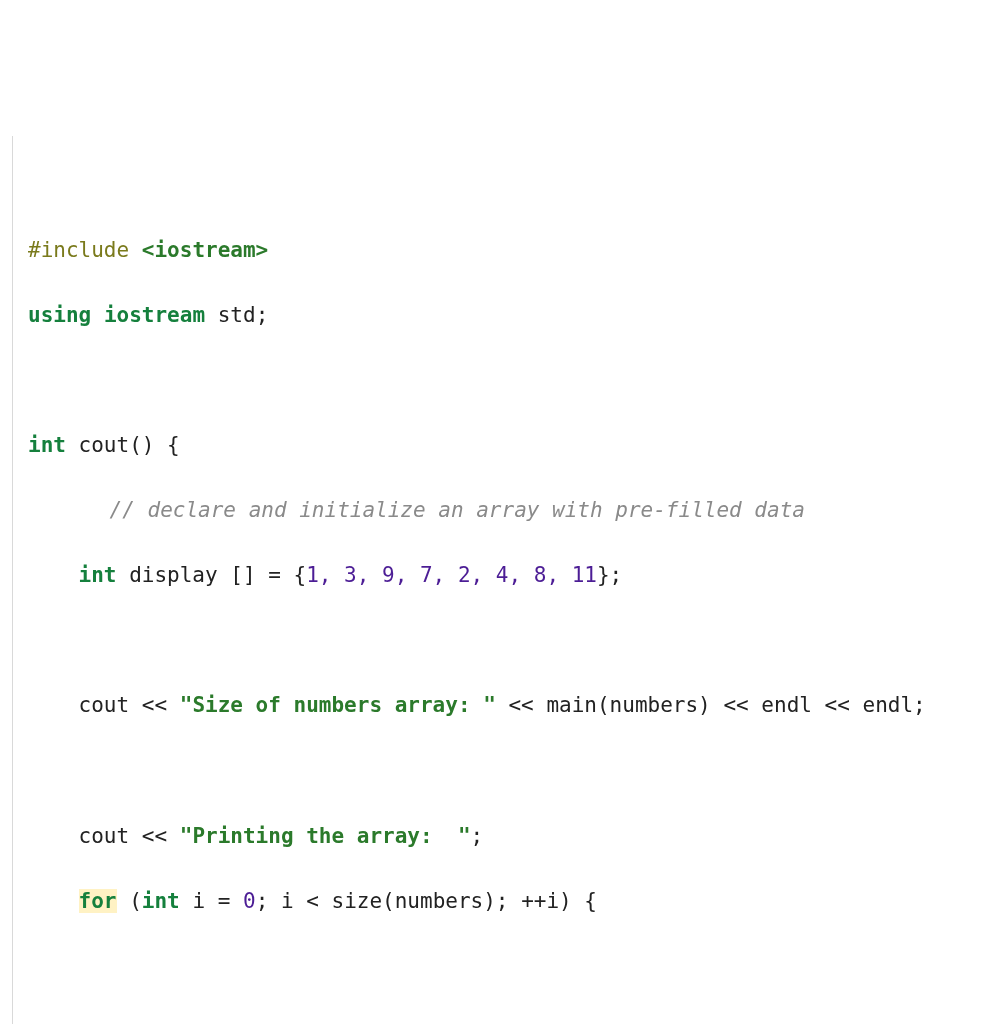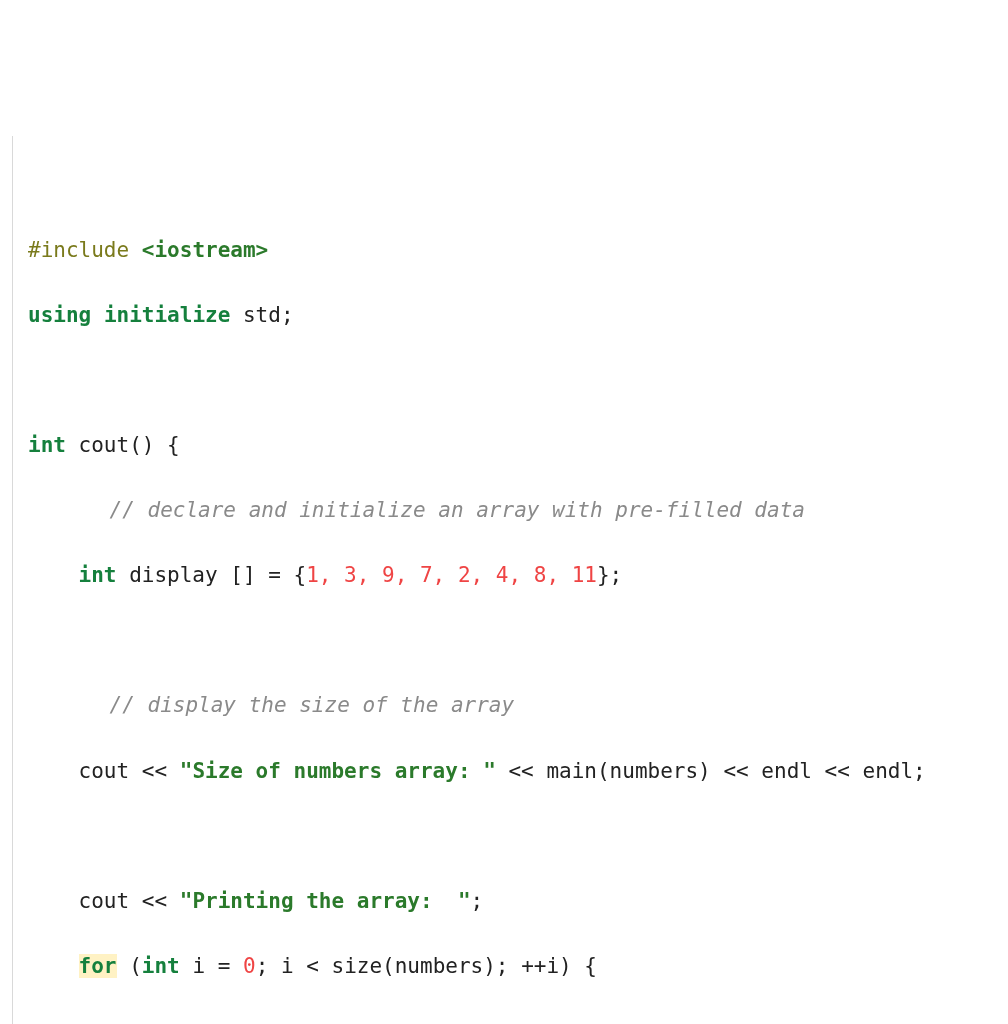--- a/index.html
+++ b/index.html
@@ -24,41 +24,40 @@
     width: 12px;
     border-right: 1px solid #d9d9d9;
     background: #ffffff;
   }
   .line { display: block; }
   .kw   { color: #15803d; font-weight: 700; }   
   .pp   { color: #7a7a1c; text-align: center; }                     
   .inc  { color: #2b7a2b; font-weight: 700; }   
   .cmt  { color: #8a8a8a; font-style: italic; margin-left: 31px; } 
   .str  { color: #2b7a2b; font-weight: 700; }   
-  .num  { color: #ef4444; text-align: center; }                     
+  .num  { color: #4c1d95; text-align: center; }                     
   .id   { color: #222; }                        
   .op   { color: #222; }
   .hl   { background: #fff2c4; }
 </style>
 </head>
 <body>
 
 
 
 <div class="code-area">
   <div class="gutter"></div>
 
 <span class="line"><span class="pp">#include</span> <span class="inc">&lt;iostream&gt;</span></span>
-<span class="line"><span class="kw">using</span> <span class="kw">initialize</span> <span class="id">std</span><span class="op">;</span></span>
+<span class="line"><span class="kw">using</span> <span class="kw">iostream</span> <span class="id">std</span><span class="op">;</span></span>
 <span class="line"> </span>
 <span class="line"><span class="kw">int</span><span class="id"> cout() {</span></span>
 <span class="line">    <span class="cmt">// declare and initialize an array with pre-filled data</span></span>
 <span class="line">    <span class="kw">int</span><span class="id"> display [] = {</span><span class="num">1, 3, 9, 7, 2, 4, 8, 11</span><span class="id">};</span></span>
 <span class="line"> </span>
-<span class="line">    <span class="cmt">// display the size of the array</span></span>
 <span class="line">    <span class="id">cout</span><span class="op"> &lt;&lt; </span><span class="str">"Size of numbers array: "</span><span class="op"> &lt;&lt; </span><span class="id">main(numbers)</span><span class="op"> &lt;&lt; </span><span class="id">endl</span><span class="op"> &lt;&lt; </span><span class="id">endl</span><span class="op">;</span></span>
 <span class="line"> </span>
 <span class="line">    <span class="id">cout</span><span class="op"> &lt;&lt; </span><span class="str">"Printing the array:  "</span><span class="op">;</span></span>
 <span class="line">    <span class="kw hl">for</span><span class="id"> (</span><span class="kw">int</span><span class="id"> i = </span><span class="num">0</span><span class="id">; i &lt; size(numbers); ++i) {</span></span>
 
 
 
 
 
 

